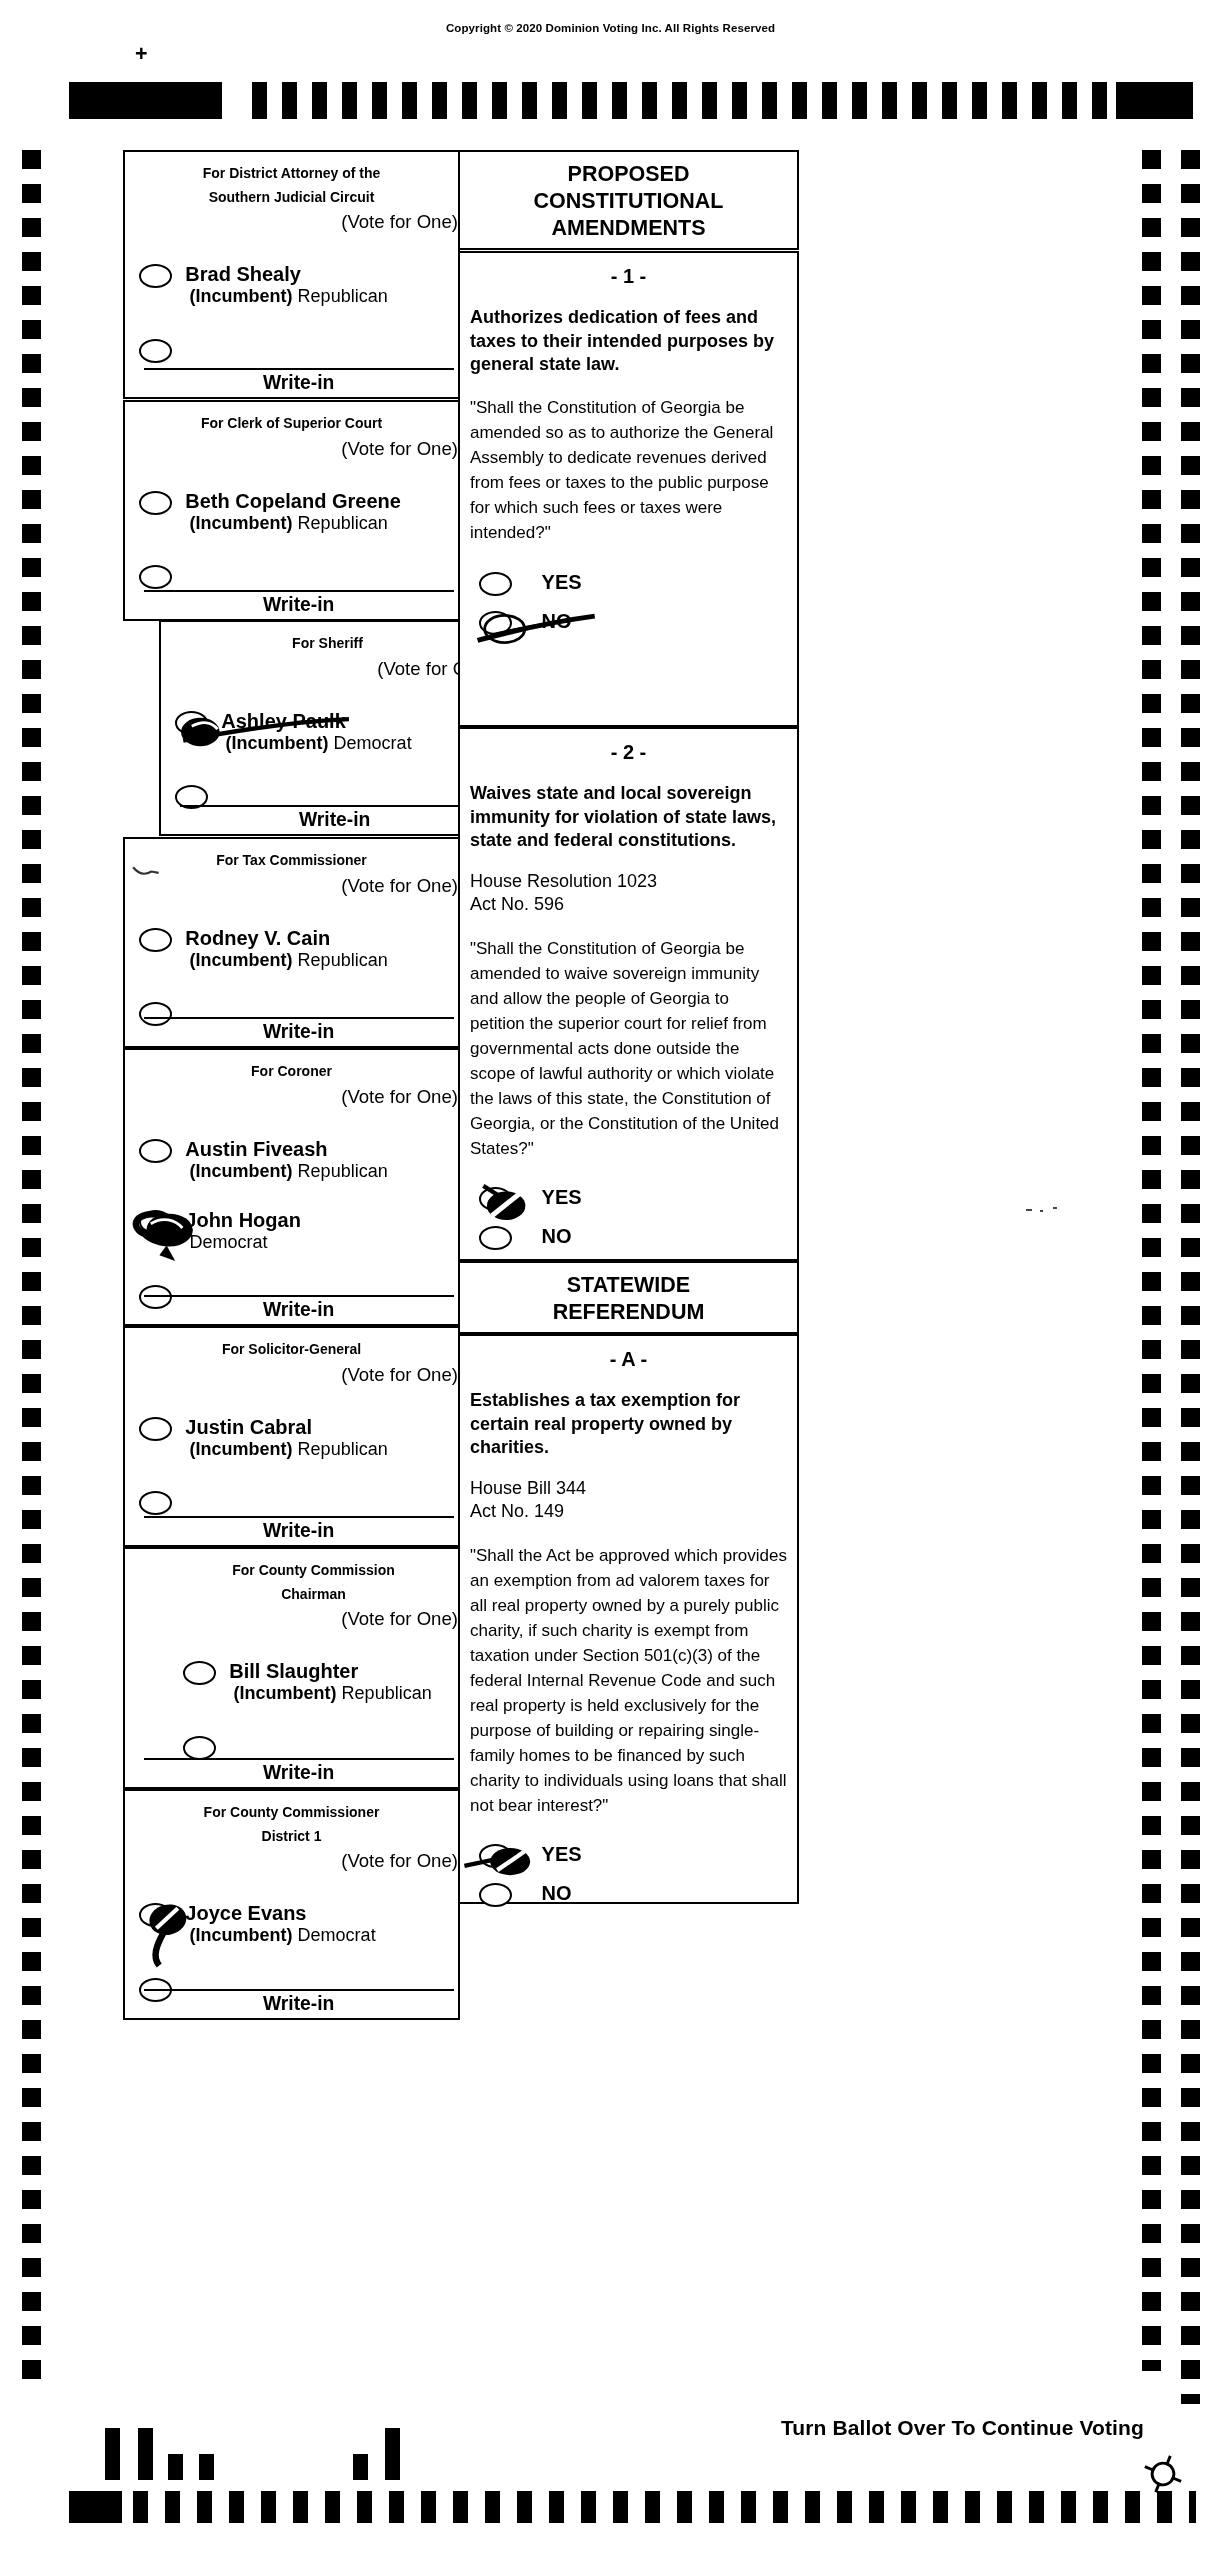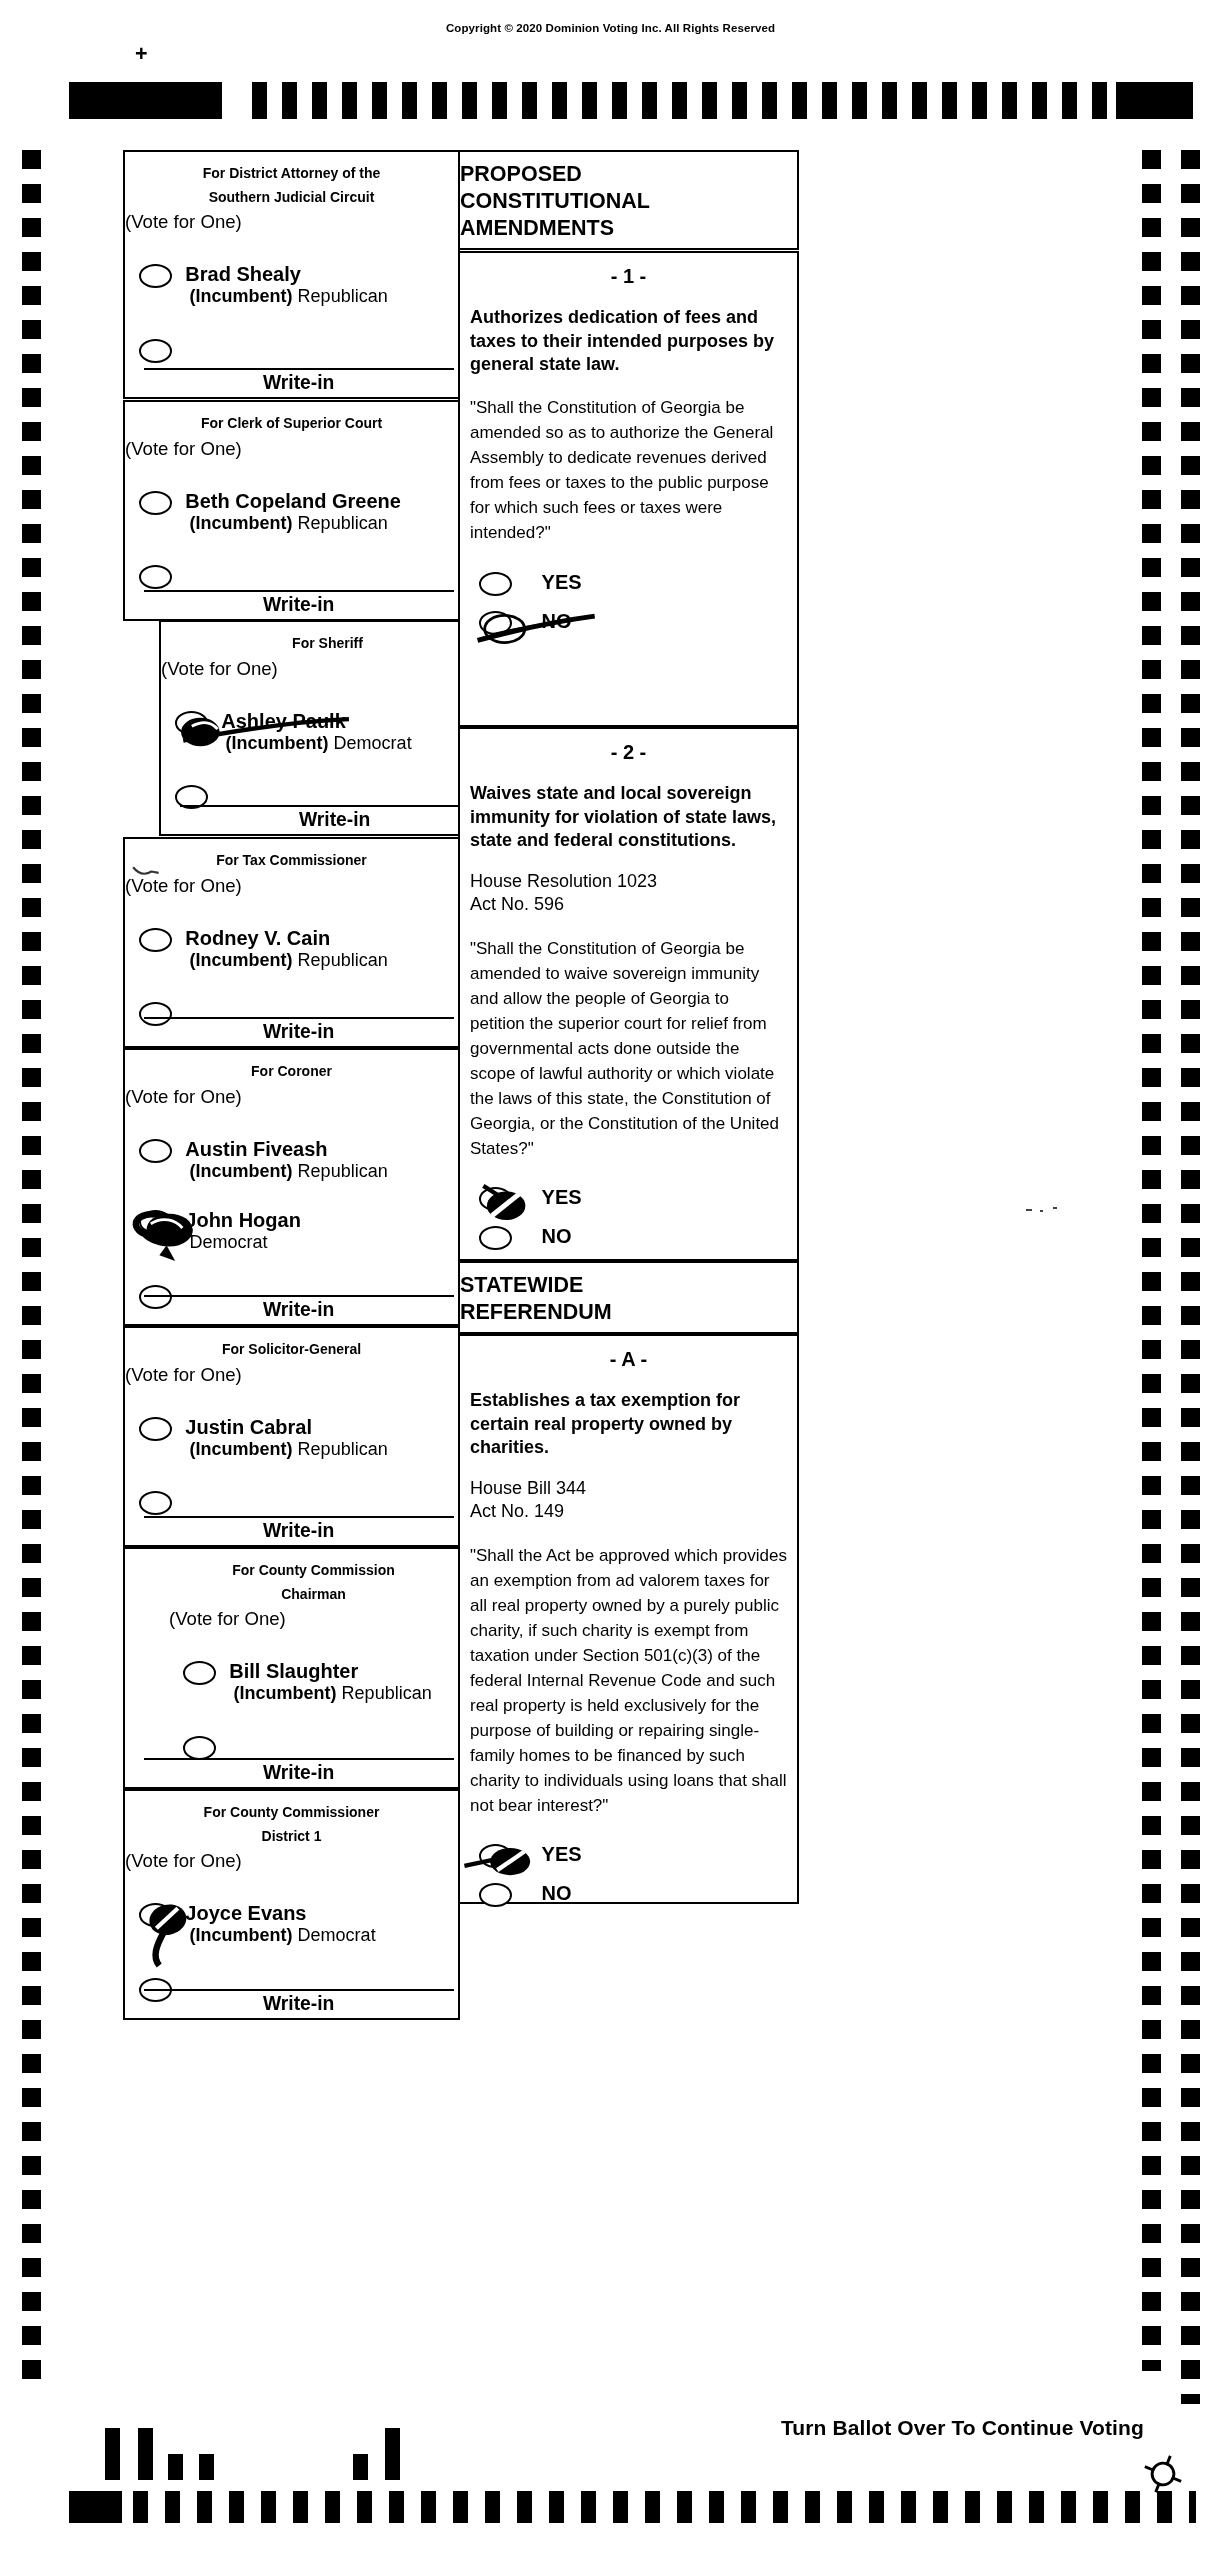--- a/index.html
+++ b/index.html
@@ -40,35 +40,35 @@
   .noise-a i{position:absolute;background:#444;}
   .noise-b{position:absolute;left:130px;top:863px;}
 
   
   .box{position:absolute;border:2.1px solid #000;background:#fff;box-sizing:border-box;}
   .lbox{left:123px;width:337px;}
   .rbox{left:458px;width:341px;}
 
   .c-title{font-weight:700;font-size:14px;line-height:23.6px;text-align:center;
            margin:10px 5.7px 0 5.7px;white-space:pre-line;}
-  .c-vote{font-size:18.6px;text-align:left;margin-top:2.1px;}
+  .c-vote{font-size:18.6px;text-align:right;margin-top:2.1px;}
 
   .cand{position:relative;display:flex;gap:13px;margin:29px 0 0 14.3px;align-items:flex-start;min-height:53px;}
   .cand + .cand{margin-top:18.6px;}
   .oval{display:inline-block;width:33px;height:24px;border:2.1px solid #000;border-radius:50%;
         background:#fff;box-sizing:border-box;flex:0 0 auto;margin-top:2.1px;}
   .cand-name{font-weight:700;font-size:20px;line-height:24px;}
   .cand-detail{font-size:18px;line-height:21.5px;margin-left:4.3px;}
   .cand-detail b{font-weight:700;}
   .oval-row{margin:21.5px 0 0 14.3px;}
 
   .writein{position:absolute;left:18.6px;right:4.3px;bottom:2.9px;border-top:2.1px solid #000;padding-top:2.1px;text-align:center;}
   .wi-label{font-weight:700;font-size:19.3px;}
 
-  .m-header{font-weight:700;font-size:21.5px;line-height:27px;text-align:left;
+  .m-header{font-weight:700;font-size:21.5px;line-height:27px;text-align:center;
             padding-top:8.6px;white-space:pre-line;}
   .m-num{font-weight:700;font-size:20px;text-align:center;margin-top:11.5px;}
   .m-summary{font-weight:700;font-size:18px;line-height:23.6px;margin:18.6px 11.5px 0 10px;}
   .m-refs{font-size:18px;line-height:23.6px;margin:17px 11.5px 0 10px;}
   .m-question{font-size:17px;line-height:25px;margin:18.6px 10px 0 10px;}
   .m-choice{position:relative;display:flex;align-items:center;gap:30px;
             margin:13px 0 0 18.6px;font-weight:700;font-size:20px;}
   .m-choice.first{margin-top:24px;}
 
   .mark{position:absolute;pointer-events:none;}

